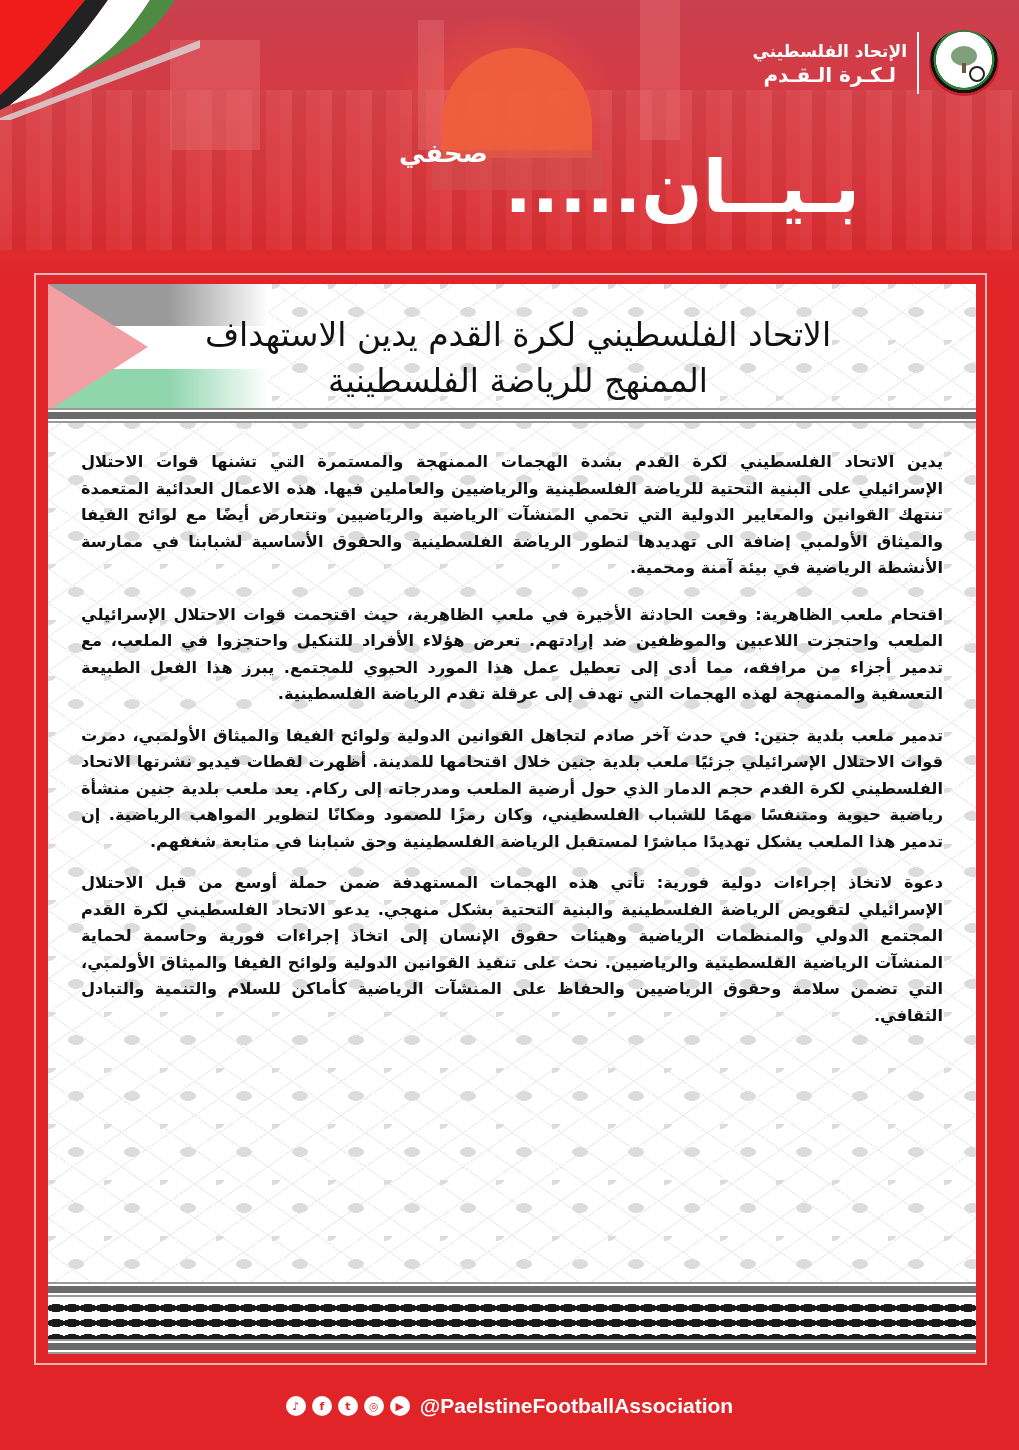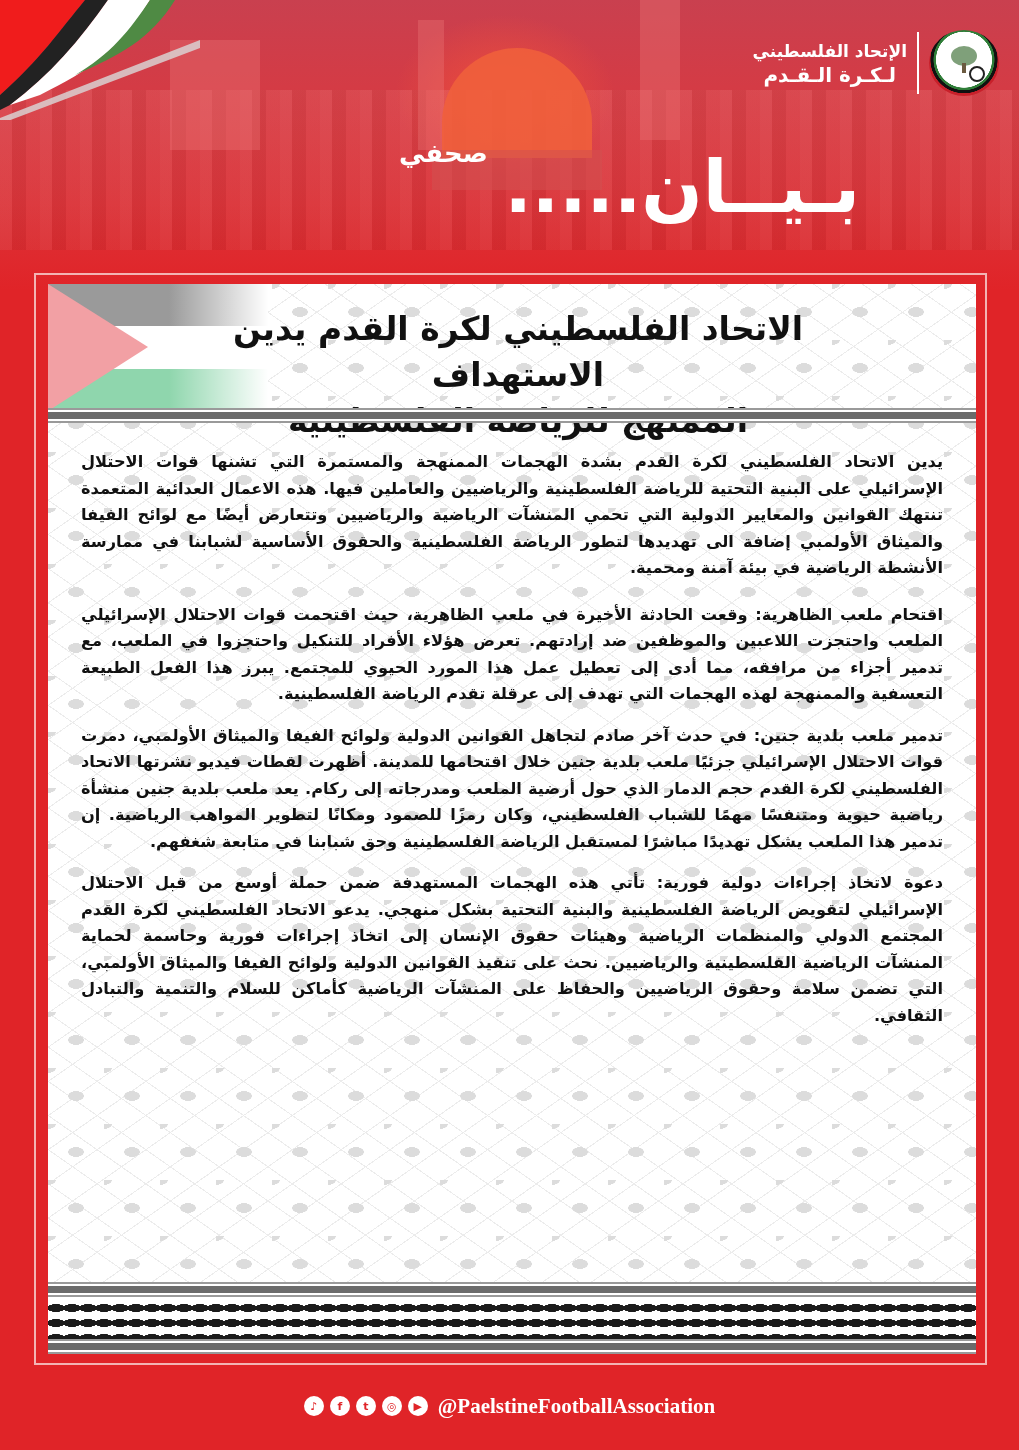--- a/index.html
+++ b/index.html
@@ -72,23 +72,23 @@
       repeating-linear-gradient(-35deg, transparent 0 27px, #ececec 27px 28px);
     background-size: 56px 56px, 56px 56px, auto, auto;
     overflow: hidden;
   }
   .head-band {
     position: absolute; left: 0; top: 0; width: 100%; height: 127px;
     background: linear-gradient(90deg, rgba(255,255,255,0) 0 0);
   }
   .pal-flag { position: absolute; left: 0; top: 0; width: 220px; height: 127px; }
   .head-title {
-    position: absolute; left: 120px; top: 22px; width: 700px;
+    position: absolute; left: 120px; top: 28px; width: 700px;
     text-align: center; direction: rtl; color: #111;
-    font-size: 33px; font-weight: bold; line-height: 46px;
+    font-size: 33px; font-weight: normal; line-height: 46px;
   }
   .gray-rule {
     position: absolute; left: 0; width: 100%;
     background: linear-gradient(180deg, #9a9a9a 0 2px, #fff 2px 4px, #6b6b6b 4px 11px, #fff 11px 13px, #9a9a9a 13px 15px);
     height: 15px;
   }
   .body-text {
     position: absolute; left: 18px; top: 150px; width: 892px;
     direction: rtl; text-align: justify; text-align-last: right;
     color: #111; font-size: 16.2px; line-height: 26.5px; font-weight: bold;
@@ -117,21 +117,21 @@
   .footer {
     position: absolute; left: 0; top: 1388px; width: 1019px; height: 36px;
     display: flex; justify-content: center; align-items: center; gap: 6px;
   }
   .soc {
     width: 20px; height: 20px; border-radius: 50%; background: #fff; color: #e02428;
     font-size: 11px; font-weight: bold; display: flex; align-items: center; justify-content: center;
     font-family: "DejaVu Sans", sans-serif;
   }
   .handle {
-    color: #fff; font-family: Liberation Serif, serif; font-weight: bold; font-size: 21px;
+    color: #fff; font-family: Liberation Sans, sans-serif; font-weight: bold; font-size: 21px;
     margin-left: 4px;
   }
 </style>
 </head>
 <body>
 
 <div class="banner">
   <div class="skyline"></div>
   <div class="tower" style="left:418px;top:20px;width:26px;height:130px;"></div>
   <div class="tower" style="left:640px;top:0;width:40px;height:140px;"></div>

